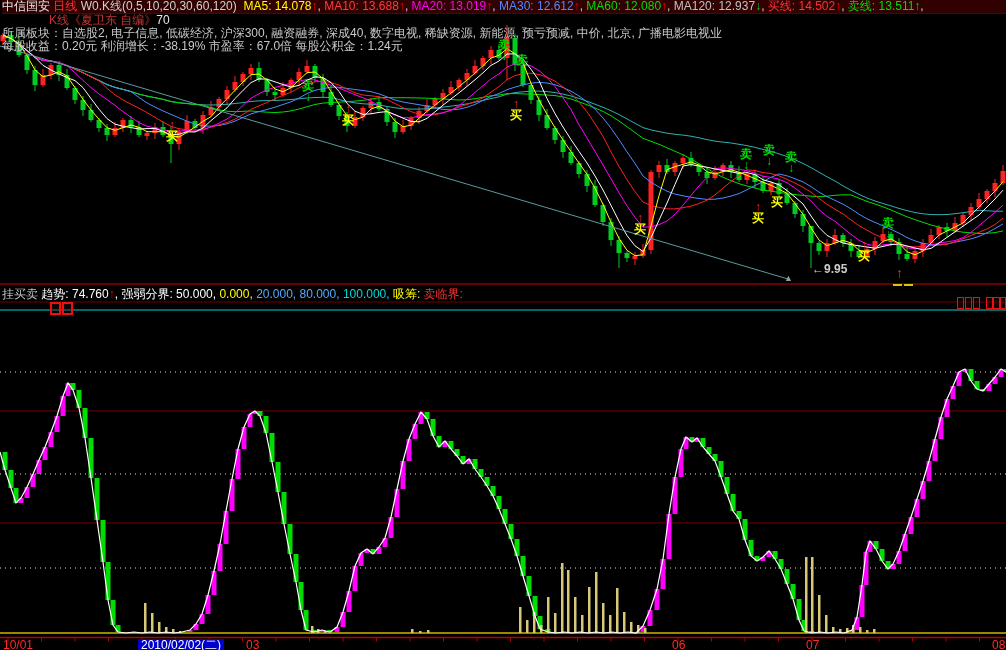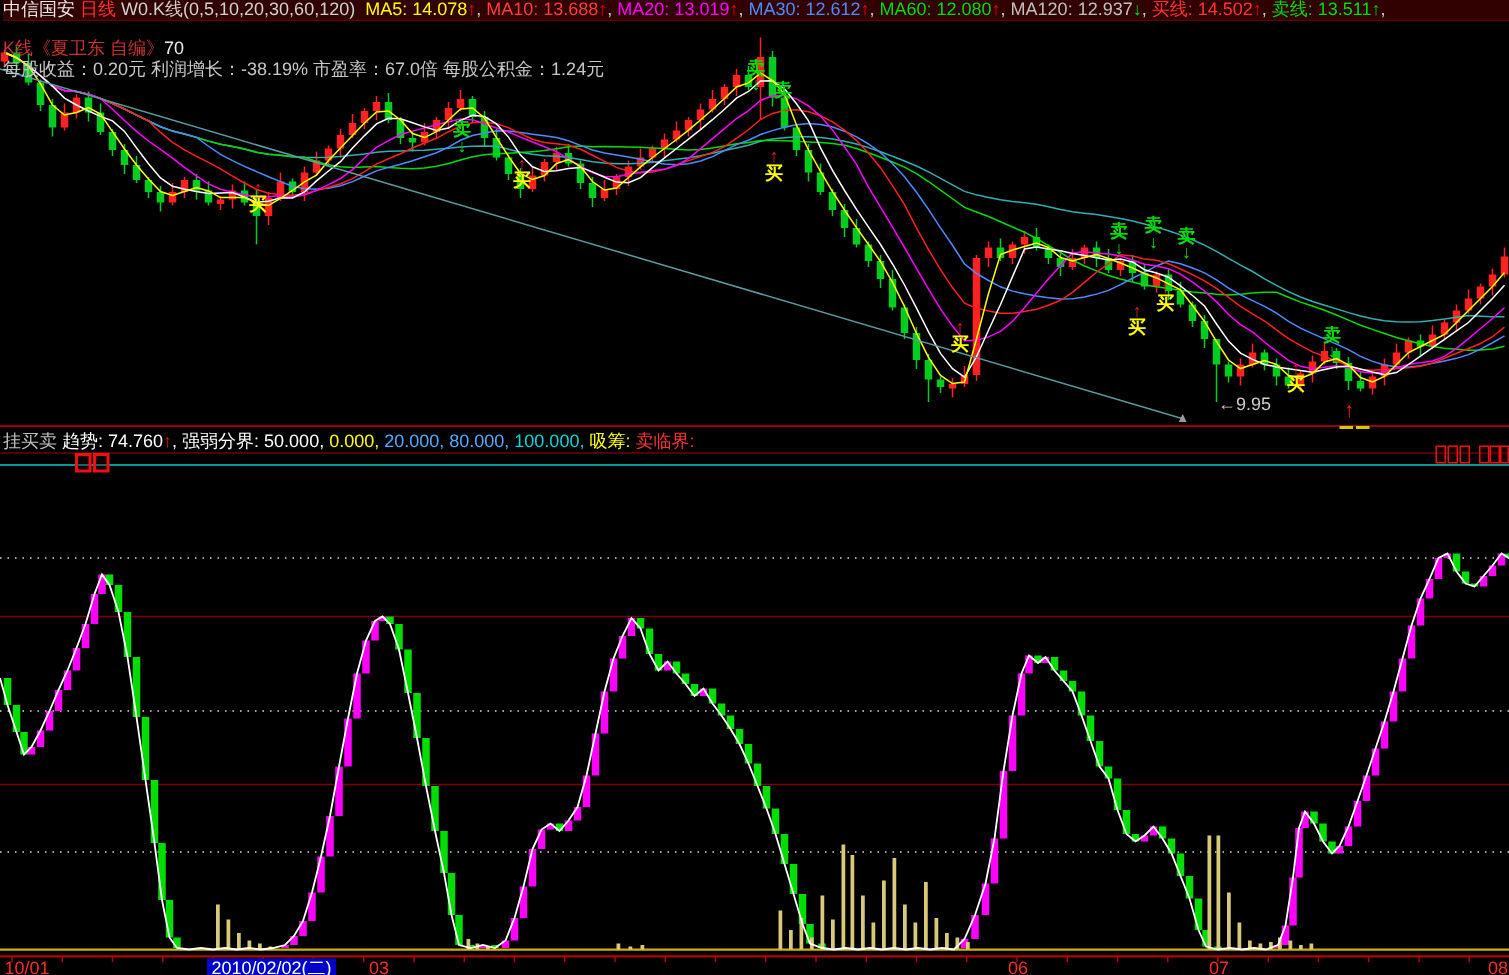--- a/index.html
+++ b/index.html
@@ -3,35 +3,35 @@
 <meta charset="utf-8">
 <style>
   html,body{margin:0;padding:0;background:#000;}
   #screen{position:relative;width:1006px;height:650px;background:#000;overflow:hidden;
           font-family:"Liberation Sans",sans-serif;font-size:12px;line-height:13px;}
   #chart-svg{position:absolute;left:0;top:0;z-index:1;}
   #overlay{position:absolute;left:0;top:0;width:1006px;height:528px;z-index:2;pointer-events:none;}
   .trow{position:absolute;left:2px;white-space:nowrap;color:#c8c8c8;}
   .trow span{white-space:pre;}
   #row1{top:0;width:1004px;background:#310000;border-bottom:1px solid #5a0000;}
-  #row2{top:26px;}
+  #row2{top:14px;margin-left:47px;}
   #row3{top:27px;}
   #row4{top:40px;}
   #row5{top:53px;}
   #ind-header{top:288px;}
   .sigbox{position:absolute;background:rgba(60,0,0,.35);}
   .marker{position:absolute;width:18px;text-align:center;font-weight:bold;}
   .marker div{line-height:11px;font-size:12px;}
   .m-arrow-up{color:#ff2020;font-size:13px;}
   .m-arrow-dn{color:#00dd00;font-size:12px;}
   .m-buy{color:#ffff00;}
   .m-sell{color:#00dd00;}
   .axis-label{position:absolute;top:639px;color:#ff2a2a;white-space:nowrap;}
   #date-box{position:absolute;top:639px;background:#0000cc;color:#fff;padding:0 3px;white-space:nowrap;}
-  #low-label{position:absolute;color:#cccccc;}
+  #low-label{position:absolute;color:#cccccc;font-weight:bold;}
   #end-triangle{position:absolute;color:#9a9a9a;font-size:9px;line-height:9px;}
   #lone-arrow{position:absolute;color:#ff2020;font-weight:bold;font-size:14px;line-height:14px;}
   .dash{position:absolute;height:2px;background:#d8c800;}
 </style>
 </head>
 <body>
 
 <div id="screen">
   <svg id="chart-svg" width="1006" height="650">
       <rect x="0" y="0" width="1006" height="284" fill="transparent"></rect>
@@ -526,20 +526,21 @@
       <polyline points="3,35.0 11,38.5 19,44.0 27,50.5 35,57.4 43,60.3 51,61.0 59,62.8 67,65.6 75,69.0 83,72.7 91,76.7 99,80.6 107,84.5 115,87.4 123,89.4 131,91.6 139,97.5 147,102.9 155,107.1 163,110.9 171,114.4 179,117.8 187,121.1 195,124.2 203,125.8 211,126.2 219,125.5 227,123.8 235,121.1 243,117.5 251,113.9 259,111.6 267,109.5 275,107.2 283,104.5 291,101.8 299,98.1 307,93.5 315,90.3 323,88.6 331,87.2 339,87.3 347,88.4 355,89.5 363,90.5 371,91.7 379,93.8 387,96.9 395,100.0 403,102.0 411,103.4 419,104.7 427,106.2 435,107.8 443,109.4 451,109.9 459,109.2 467,107.3 475,104.4 483,100.4 491,96.4 499,93.5 507,89.7 515,87.1 523,84.9 531,83.1 539,82.4 547,83.0 555,84.7 563,87.5 571,91.2 579,96.0 587,101.8 595,109.2 603,117.9 611,128.2 619,139.6 627,151.9 635,163.5 643,176.0 651,182.3 659,187.0 667,191.2 675,194.1 683,195.8 691,197.3 699,198.5 707,199.4 715,199.2 723,198.0 731,196.1 739,193.6 747,189.7 755,185.5 763,181.6 771,177.3 779,174.0 787,175.8 795,178.7 803,181.9 811,186.6 819,192.1 827,196.6 835,200.4 843,204.2 851,208.8 859,214.2 867,218.8 875,222.4 883,225.9 891,229.4 899,233.1 907,237.6 915,240.9 923,243.3 931,244.5 939,244.6 947,243.9 955,242.2 963,240.6 971,238.9 979,236.4 987,232.8 995,228.5 1003,223.9" fill="none" stroke="#4f8bff" stroke-width="1"></polyline>
       <polyline points="3,35.0 11,38.5 19,44.0 27,50.5 35,57.4 43,60.3 51,61.0 59,62.8 67,65.6 75,69.0 83,72.7 91,76.7 99,80.6 107,88.3 115,94.9 123,99.9 131,104.3 139,108.2 147,112.6 155,117.4 163,122.0 171,126.3 179,128.8 187,129.6 195,130.2 203,129.2 211,127.1 219,124.8 227,122.5 235,119.1 243,114.4 251,109.4 259,105.8 267,102.5 275,98.7 283,95.3 291,92.2 299,87.8 307,84.1 315,81.8 323,81.3 331,82.5 339,85.1 347,89.1 355,92.8 363,95.0 371,95.8 379,96.8 387,99.5 395,103.5 403,107.6 411,111.6 419,114.2 427,115.2 435,114.7 443,112.9 451,109.9 459,107.1 467,104.4 475,101.6 483,97.7 491,92.2 499,86.5 507,79.7 515,75.6 523,73.6 531,73.2 539,74.5 547,77.2 555,81.2 563,86.8 571,93.7 579,102.0 587,111.8 595,123.8 603,136.4 611,151.9 619,166.4 627,179.7 635,191.7 643,202.1 651,205.5 659,207.4 667,208.9 675,208.9 683,207.7 691,206.1 699,203.5 707,200.2 715,194.9 723,188.2 731,181.5 739,175.7 747,169.8 755,170.6 763,172.6 771,173.5 779,175.8 787,179.3 795,183.1 803,187.2 811,192.2 819,198.3 827,204.3 835,209.2 843,214.0 851,219.9 859,225.7 867,230.2 875,234.6 883,237.7 891,240.7 899,243.8 907,246.3 915,246.9 923,246.3 931,245.7 939,245.1 947,244.2 955,242.0 963,238.8 971,235.5 979,232.3 987,229.0 995,224.5 1003,218.1" fill="none" stroke="#ff2020" stroke-width="1"></polyline>
       <polyline points="3,35.0 11,38.5 19,44.0 27,50.5 35,57.4 43,60.3 51,61.0 59,62.8 67,65.6 75,72.8 83,80.3 91,87.6 99,94.0 107,99.6 115,105.4 123,111.6 131,117.3 139,122.6 147,126.2 155,128.1 163,129.8 171,131.6 179,131.2 187,130.4 195,131.3 203,130.0 211,126.9 219,123.1 227,119.0 235,113.1 243,105.3 251,98.2 259,93.7 267,89.7 275,87.4 283,85.3 291,83.2 299,81.2 307,79.4 315,79.9 323,82.6 331,85.3 339,88.0 347,91.4 355,94.7 363,97.8 371,101.1 379,105.9 387,110.8 395,115.2 403,117.6 411,117.8 419,116.1 427,114.8 435,113.8 443,112.8 451,110.3 459,105.7 467,99.1 475,92.4 483,85.8 491,79.0 499,73.8 507,67.0 515,63.9 523,63.7 531,65.9 539,70.6 547,77.4 555,86.6 563,97.9 571,109.6 579,124.7 587,138.1 595,151.4 603,165.0 611,178.9 619,192.8 627,205.9 635,217.4 643,227.1 651,226.9 659,224.6 667,220.9 675,214.3 683,205.2 691,195.4 699,185.9 707,177.2 715,168.6 723,167.8 731,168.6 739,169.4 747,170.7 755,173.3 763,176.2 771,177.4 779,179.2 787,182.7 795,188.1 803,194.1 811,201.1 819,209.7 827,216.4 835,221.3 843,228.0 851,234.3 859,240.3 867,244.2 875,245.9 883,244.9 891,243.9 899,245.1 907,247.8 915,248.7 923,247.8 931,245.3 939,242.9 947,241.8 955,240.6 963,237.6 971,232.3 979,225.7 987,219.0 995,212.3 1003,205.2" fill="none" stroke="#ff00ff" stroke-width="1"></polyline>
       <polyline points="3,35.0 11,38.5 19,44.0 27,50.5 35,57.4 43,65.4 51,70.0 59,74.0 67,77.6 75,80.6 83,87.6 91,98.6 99,109.2 107,118.6 115,124.2 123,126.2 131,127.6 139,129.0 147,128.6 155,128.4 163,131.4 171,134.8 179,134.2 187,131.8 195,132.0 203,128.0 211,120.6 219,114.0 227,107.8 235,98.6 243,90.4 251,82.6 259,78.8 267,79.2 275,81.8 283,84.6 291,87.0 299,85.4 307,80.2 315,76.8 323,77.6 331,82.6 339,91.4 347,103.4 355,111.2 363,114.4 371,113.8 379,112.4 387,111.6 395,114.6 403,118.2 411,121.4 419,121.8 427,118.4 435,111.8 443,105.2 451,99.0 459,92.8 467,86.4 475,79.8 483,72.8 491,65.4 499,61.0 507,54.0 515,53.8 523,59.2 531,69.2 539,80.6 547,98.6 555,113.6 563,127.0 571,139.6 579,151.4 587,163.0 595,176.0 603,190.0 611,205.4 619,221.2 627,235.6 635,245.8 643,251.4 651,237.8 659,220.2 667,203.0 675,184.4 683,166.0 691,164.6 699,166.0 707,167.2 715,169.0 723,170.4 731,171.8 739,173.4 747,172.6 755,174.6 763,179.8 771,182.0 779,184.8 787,190.6 795,197.0 803,204.0 811,216.0 819,227.4 827,235.4 835,239.6 843,243.0 851,244.6 859,245.8 867,247.0 875,248.2 883,246.4 891,244.6 899,244.0 907,246.0 915,248.0 923,249.8 931,248.4 939,243.0 947,237.4 955,231.8 963,226.2 971,220.6 979,215.0 987,207.0 995,199.0 1003,190.2" fill="none" stroke="#ffffff" stroke-width="1"></polyline>
       <polyline points="3,35.0 11,38.5 19,44.0 27,55.7 35,70.0 43,76.7 51,75.0 59,71.7 67,76.0 75,87.7 83,99.3 91,110.0 99,119.3 107,127.7 115,130.3 123,127.7 131,125.0 139,127.3 147,131.7 155,131.7 163,131.7 171,135.3 179,137.0 187,132.3 195,127.0 203,121.3 211,116.7 219,107.0 227,98.7 235,90.3 243,82.0 251,74.7 259,74.0 267,80.0 275,89.0 283,91.7 291,87.7 299,80.0 307,72.7 315,72.0 323,78.7 331,91.7 339,104.3 347,115.7 355,119.7 363,117.0 371,109.0 379,106.3 387,111.0 395,121.0 403,126.7 411,125.3 419,118.3 427,111.3 435,105.0 443,99.0 451,93.0 459,86.7 467,80.0 475,73.0 483,65.7 491,58.0 499,55.3 507,48.7 515,53.7 523,62.7 531,83.3 539,100.0 547,114.3 555,127.7 563,140.0 571,151.7 579,163.0 587,174.3 595,188.3 603,204.3 611,222.3 619,238.3 627,250.3 635,255.7 643,254.7 651,226.0 659,195.7 667,169.7 675,166.7 683,164.3 691,162.0 699,165.0 707,171.7 715,174.0 723,171.7 731,169.7 739,172.3 747,175.3 755,178.7 763,182.3 771,185.3 779,189.3 787,193.3 795,203.7 803,214.3 811,227.7 819,240.0 827,245.7 835,243.0 843,240.3 851,243.0 859,250.3 867,252.3 875,249.0 883,241.3 891,239.0 899,243.3 907,251.7 915,254.7 923,251.0 931,243.0 939,235.0 947,231.0 955,227.0 963,223.0 971,215.0 979,207.0 987,199.0 995,191.0 1003,181.7" fill="none" stroke="#ffff00" stroke-width="1"></polyline>
       <line x1="0" y1="46" x2="788" y2="279" stroke="#5a9aa0" stroke-width="1"></line>
     </svg>
   <div id="overlay">
     <div id="row1" class="trow"><span style="color: rgb(232, 232, 232);">中信国安 </span><span style="color: rgb(255, 50, 50);">日线 </span><span style="color: rgb(208, 208, 208);">W0.K线(0,5,10,20,30,60,120)  </span><span style="color: rgb(255, 255, 0);">MA5: 14.078</span><span style="color: rgb(255, 0, 0);">↑</span><span style="color: rgb(208, 208, 208);">, </span><span style="color: rgb(255, 60, 60);">MA10: 13.688</span><span style="color: rgb(255, 0, 0);">↑</span><span style="color: rgb(208, 208, 208);">, </span><span style="color: rgb(255, 0, 255);">MA20: 13.019</span><span style="color: rgb(255, 0, 0);">↑</span><span style="color: rgb(208, 208, 208);">, </span><span style="color: rgb(79, 139, 255);">MA30: 12.612</span><span style="color: rgb(255, 0, 0);">↑</span><span style="color: rgb(208, 208, 208);">, </span><span style="color: rgb(0, 221, 0);">MA60: 12.080</span><span style="color: rgb(255, 0, 0);">↑</span><span style="color: rgb(208, 208, 208);">, </span><span style="color: rgb(192, 192, 192);">MA120: 12.937</span><span style="color: rgb(0, 221, 0);">↓</span><span style="color: rgb(208, 208, 208);">, </span><span style="color: rgb(255, 50, 50);">买线: 14.502</span><span style="color: rgb(255, 0, 0);">↑</span><span style="color: rgb(208, 208, 208);">, </span><span style="color: rgb(0, 221, 0);">卖线: 13.511</span><span style="color: rgb(0, 221, 0);">↑</span><span style="color: rgb(208, 208, 208);">,</span></div>
     <div id="row2" class="trow"><span style="color: rgb(200, 50, 50);">K线《夏卫东 自编》</span><span style="color: rgb(232, 232, 232);">70</span></div>
+    <div id="row3" class="trow">所属板块：自选股2, 电子信息, 低碳经济, 沪深300, 融资融券, 深成40, 数字电视, 稀缺资源, 新能源, 预亏预减, 中价, 北京, 广播电影电视业</div>
     <div id="row4" class="trow">每股收益：0.20元    利润增长：-38.19%    市盈率：67.0倍    每股公积金：1.24元</div>
     <div id="ind-header" class="trow"><span style="color: rgb(192, 192, 192);">挂买卖 </span><span style="color: rgb(255, 255, 255);">趋势: 74.760</span><span style="color: rgb(255, 0, 0);">↑</span><span style="color: rgb(255, 255, 255);">, </span><span style="color: rgb(255, 255, 255);">强弱分界: 50.000, </span><span style="color: rgb(255, 255, 0);">0.000, </span><span style="color: rgb(85, 170, 255);">20.000, </span><span style="color: rgb(85, 170, 255);">80.000, </span><span style="color: rgb(0, 216, 216);">100.000, </span><span style="color: rgb(255, 255, 0);">吸筹: </span><span style="color: rgb(255, 50, 50);">卖临界:</span></div>
     <div id="sigboxes">
         <div class="sigbox" style="left: 50px; top: 302px; width: 11px; height: 13px; border: 2px solid rgb(238, 16, 16); box-sizing: border-box;"></div>
         <div class="sigbox" style="left: 62px; top: 302px; width: 11px; height: 13px; border: 2px solid rgb(238, 16, 16); box-sizing: border-box;"></div>
         <div class="sigbox" style="left: 957px; top: 297px; width: 7px; height: 12px; border: 1px solid rgb(238, 16, 16); box-sizing: border-box;"></div>
         <div class="sigbox" style="left: 965px; top: 297px; width: 7px; height: 12px; border: 1px solid rgb(238, 16, 16); box-sizing: border-box;"></div>
         <div class="sigbox" style="left: 973px; top: 297px; width: 7px; height: 12px; border: 1px solid rgb(238, 16, 16); box-sizing: border-box;"></div>
         <div class="sigbox" style="left: 986px; top: 297px; width: 7px; height: 12px; border: 1px solid rgb(238, 16, 16); box-sizing: border-box;"></div>
         <div class="sigbox" style="left: 993px; top: 297px; width: 7px; height: 12px; border: 1px solid rgb(238, 16, 16); box-sizing: border-box;"></div>

